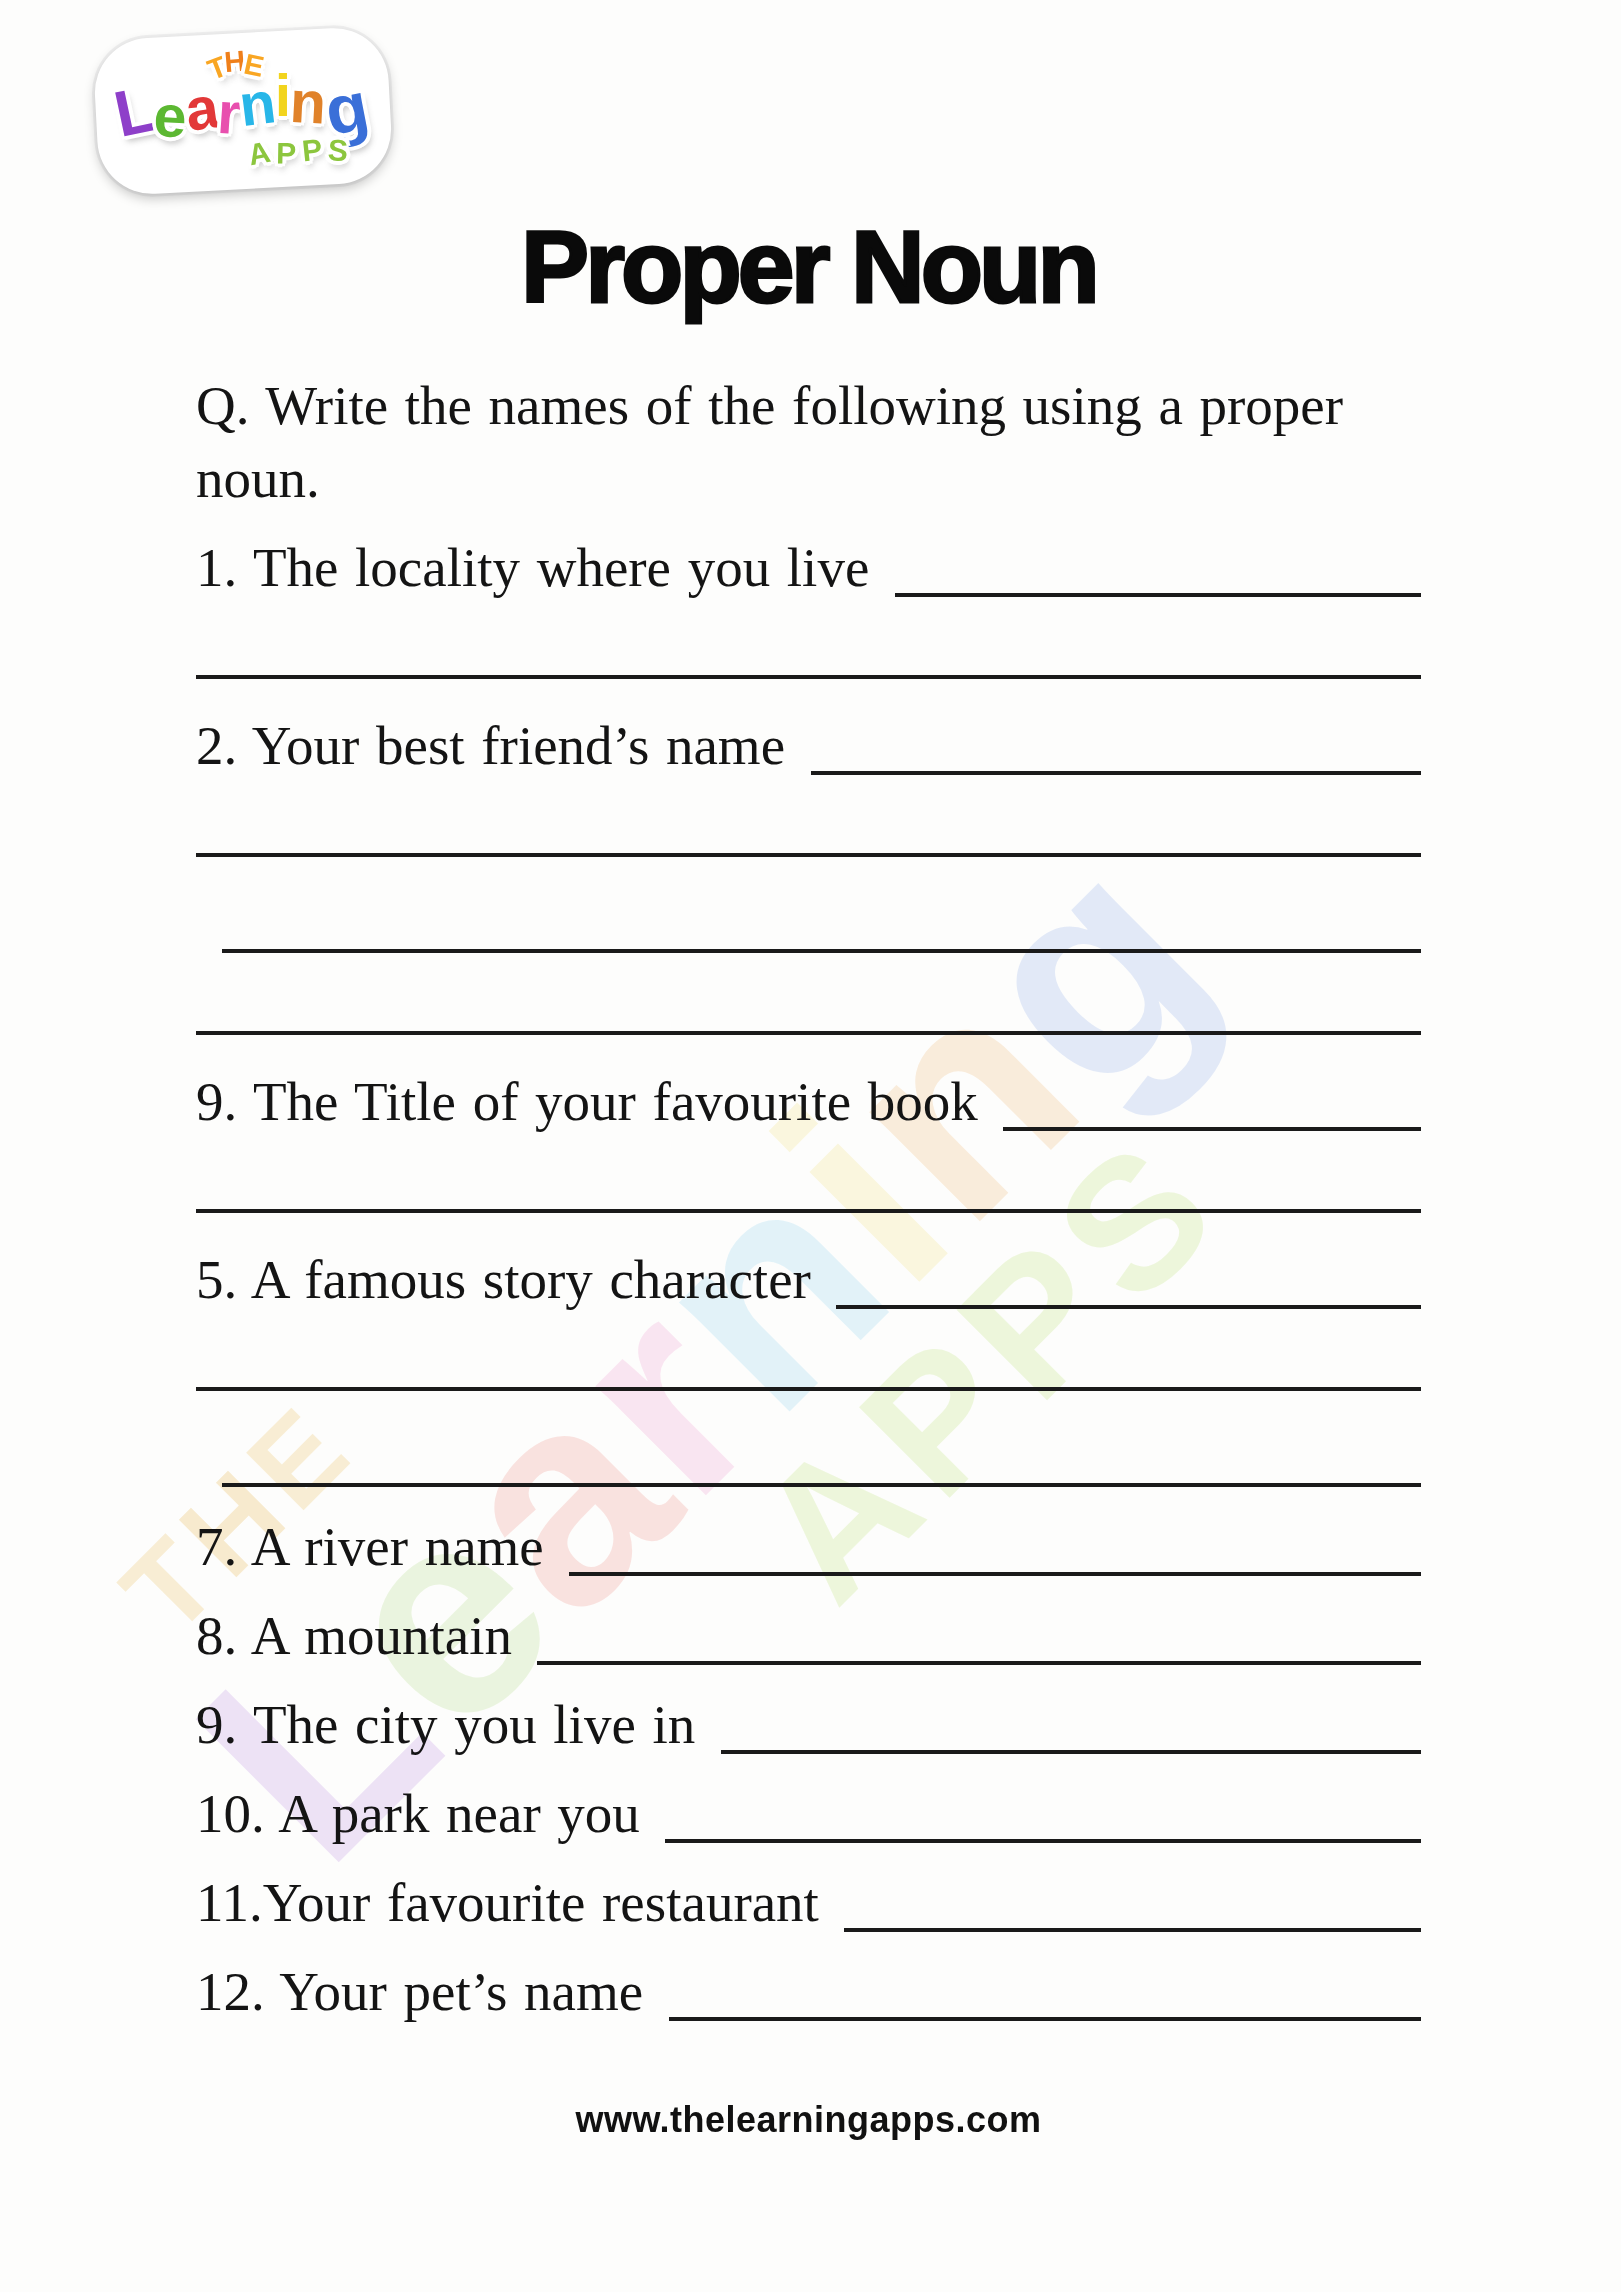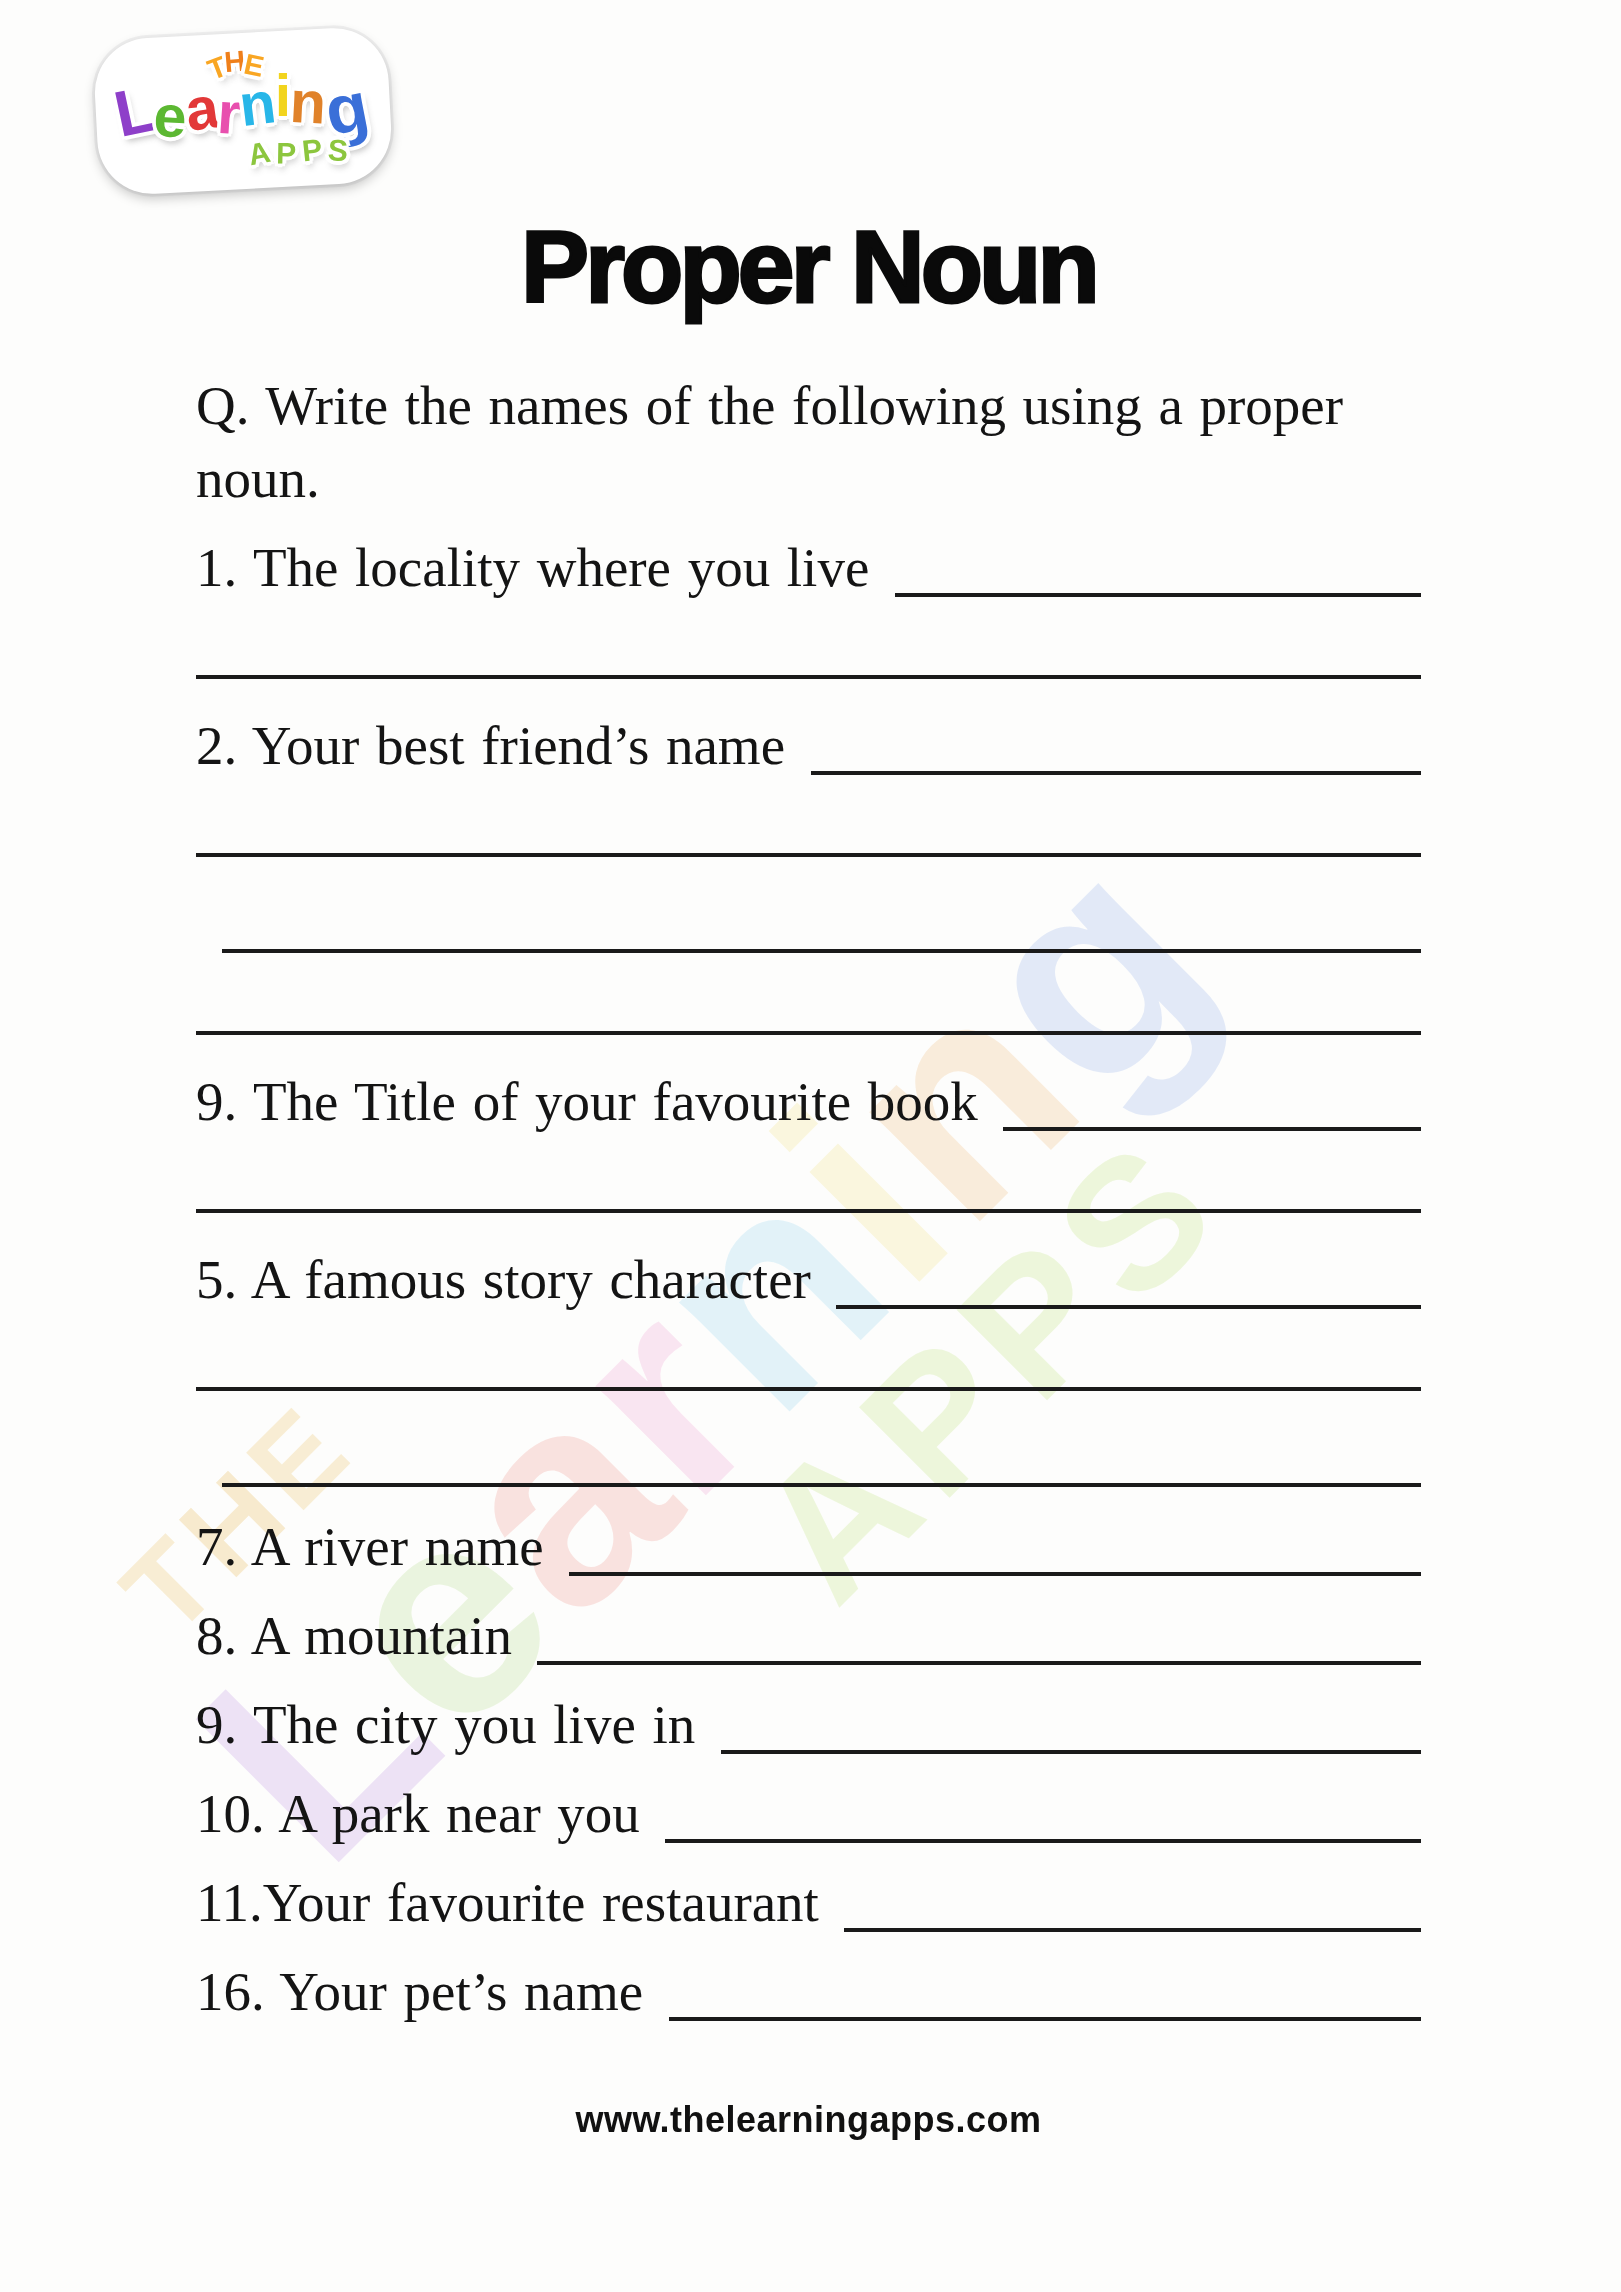--- a/index.html
+++ b/index.html
@@ -262,21 +262,21 @@
     <span class="item-label">10. A park near you</span>
     <span class="answer-blank"></span>
   </div>
 
   <div class="item">
     <span class="item-label">11.Your favourite restaurant</span>
     <span class="answer-blank"></span>
   </div>
 
   <div class="item">
-    <span class="item-label">16. Your pet’s name</span>
+    <span class="item-label">12. Your pet’s name</span>
     <span class="answer-blank"></span>
   </div>
 </div>
     <div class="footer">www.thelearningapps.com</div>
   </div>
 
 </div>
 
 
 </body></html>

